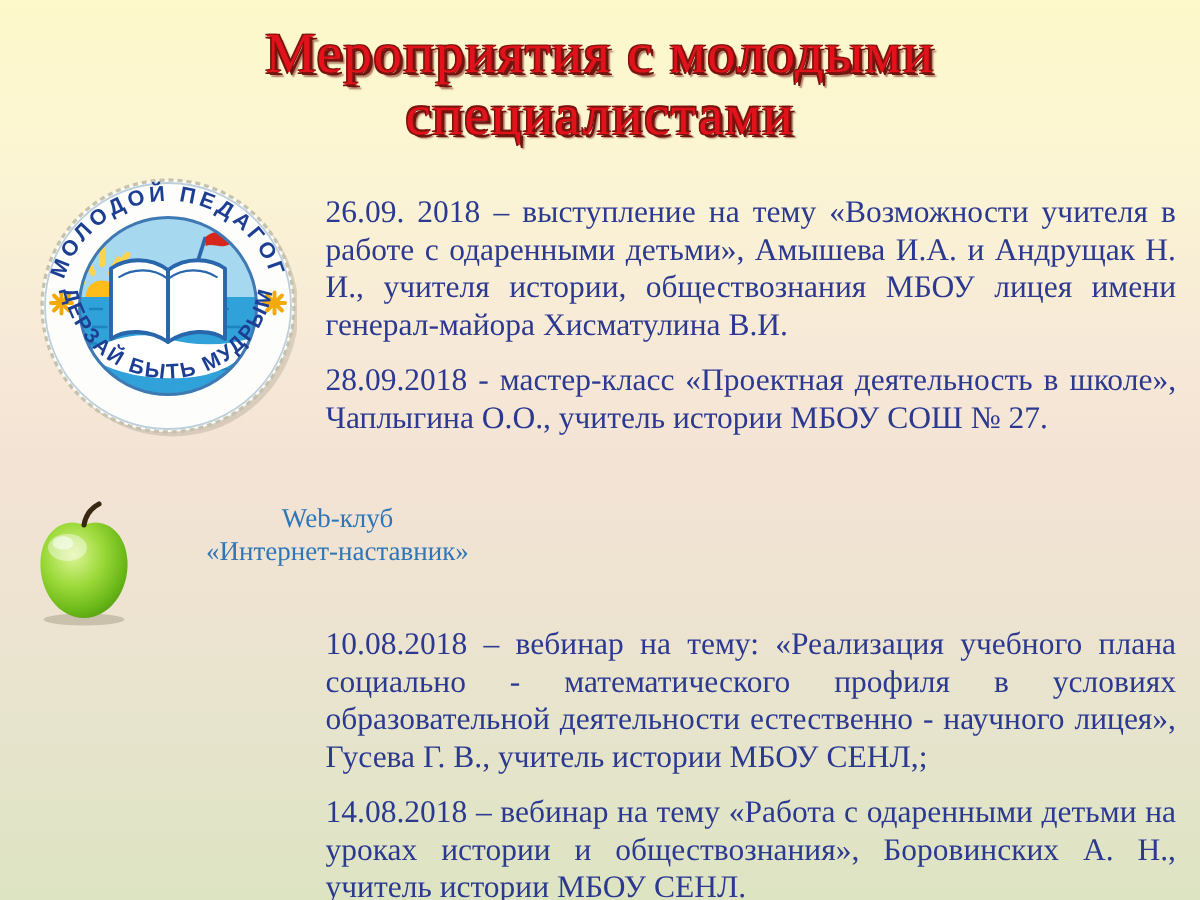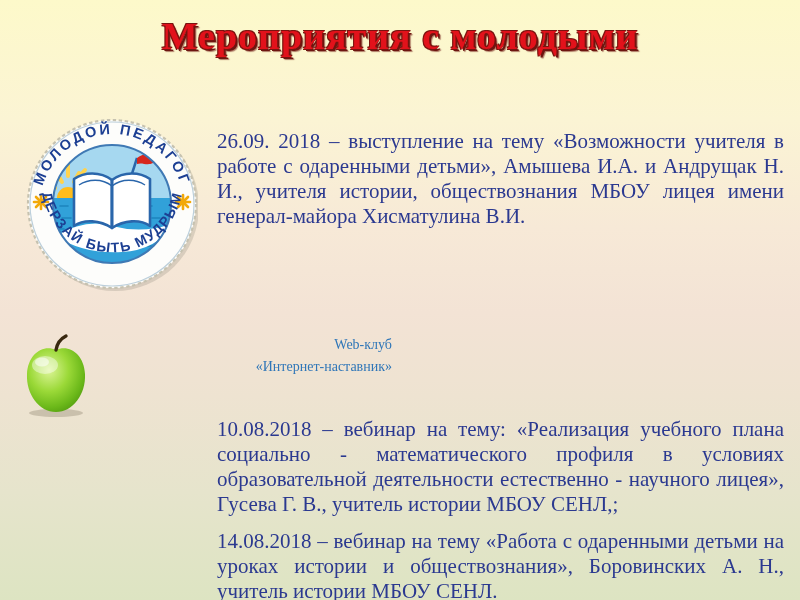--- a/index.html
+++ b/index.html
@@ -5,48 +5,49 @@
   html,body { margin:0; padding:0; }
   .slide {
     position:relative; width:800px; height:600px; overflow:hidden;
     font-family:"Liberation Serif", serif;
     background: linear-gradient(180deg,
       #fdf9ca 0%, #fbf4d4 20%, #f7e9d7 38%, #f3e3d5 52%,
       #eee3d1 66%, #e6e4cc 82%, #dde4c2 100%);
   }
   .title {
     position:absolute; top:16px; left:0; width:100%;
-    text-align:center; font-weight:bold; font-size:38px; line-height:41px;
+    text-align:center; font-weight:normal; font-size:38px; line-height:41px;
     color:#e2121b; letter-spacing:1px;
     text-shadow:-1px -1px 0 #7a140f, 1px -1px 0 #7a140f, -1px 1px 0 #7a140f,
                  2px 2px 0 #6e1510, 3px 3px 1px rgba(110,21,16,.55);
   }
   .events {
     position:absolute; left:205px; width:591px;
     color:#2b3990; font-size:21px; line-height:25px; text-align:justify;
   }
   .events p { margin:12px; }
   .block-sep { top:117px; }
   .block-dec { top:405px; }
   .webclub {
     position:absolute; left:58px; top:334px; width:334px;
-    text-align:right; color:#2f76b8; font-size:14px; line-height:22px;
+    text-align:center; color:#2f76b8; font-size:18px; line-height:22px;
   }
   .logo-wrap { position:absolute; left:26px; top:114px; width:172px; height:180px; }
   .apple-wrap { position:absolute; left:22px; top:333px; width:68px; height:85px; }
   svg { display:block; }
   .logo-arc-text { font-family:"Liberation Sans", sans-serif; font-weight:bold; fill:#1c3f93; }
 </style>
 </head>
 <body>
 
 <div class="slide">
 
   <div class="title">
     <div>Мероприятия с молодыми</div>
+    <div>специалистами</div>
   </div>
 
   <div class="logo-wrap">
     <svg width="172" height="180" viewBox="0 0 172 180">
       <defs>
         <clipPath id="innerClip">
             <circle cx="86" cy="90" r="59"></circle>
           </clipPath>
         <path id="arcTop" d="M 14,92 A 72,72 0 0 1 158,92" fill="none"></path>
         <path id="arcBottom" d="M 17,84 A 71,71 0 0 0 155,84" fill="none"></path>
@@ -118,20 +119,21 @@
         <textPath href="#arcTop" startOffset="50%" text-anchor="middle">МОЛОДОЙ ПЕДАГОГ</textPath>
       </text>
       <text class="logo-arc-text" font-size="14" letter-spacing="1.5">
         <textPath href="#arcBottom" startOffset="50%" text-anchor="middle">ДЕРЗАЙ БЫТЬ МУДРЫМ</textPath>
       </text>
     </svg>
   </div>
 
   <div class="events block-sep">
     <p>26.09. 2018 – выступление на тему «Возможности учителя в работе с одаренными детьми», Амышева И.А. и Андрущак Н. И., учителя истории, обществознания МБОУ лицея имени генерал-майора Хисматулина В.И.</p>
+    <p>28.09.2018 - мастер-класс «Проектная деятельность в школе», Чаплыгина О.О., учитель истории МБОУ СОШ № 27.</p>
   </div>
 
   <div class="apple-wrap">
     <svg width="68" height="85" viewBox="0 0 68 85">
       <defs>
         <radialGradient id="appleGrad" cx="38%" cy="34%" r="75%">
           <stop offset="0%" stop-color="#ddf598"></stop>
           <stop offset="45%" stop-color="#9bd938"></stop>
           <stop offset="78%" stop-color="#6cb91a"></stop>
           <stop offset="100%" stop-color="#4f9a0e"></stop>

